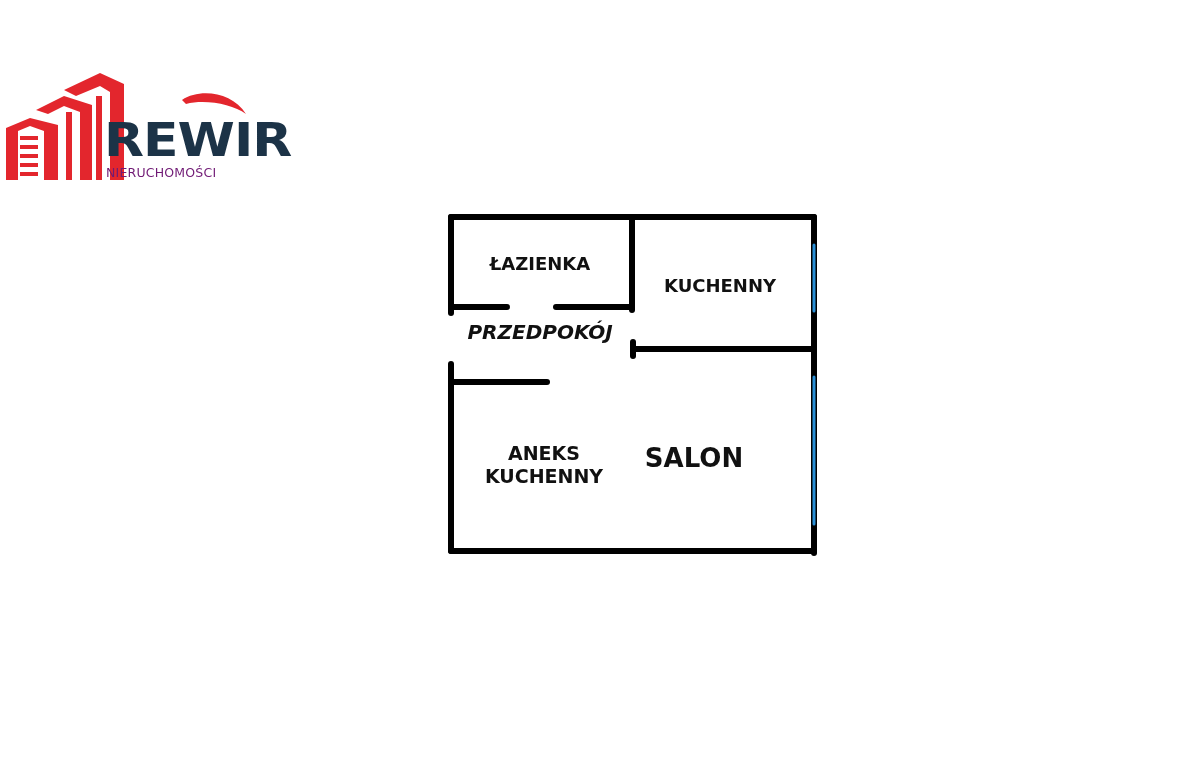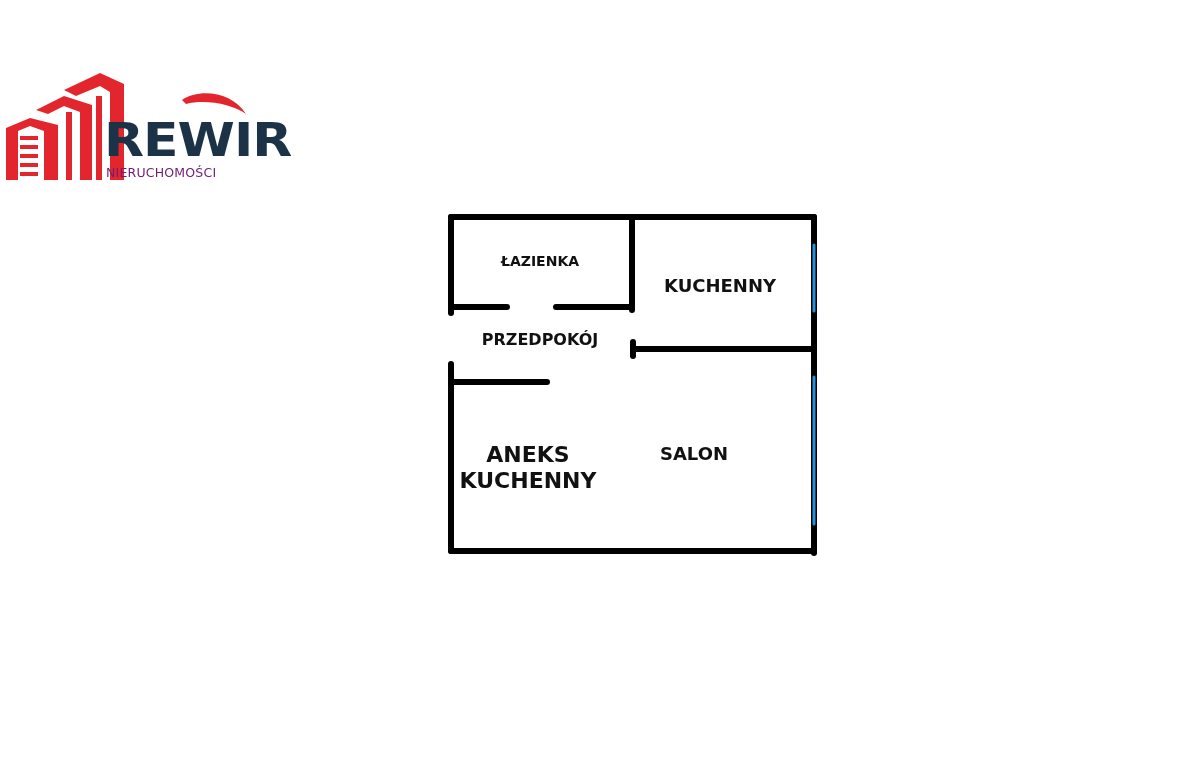--- a/index.html
+++ b/index.html
@@ -2,25 +2,25 @@
 <html><head>
   <meta charset="utf-8">
   <style>
     html, body { margin: 0; padding: 0; background: #ffffff; }
     body { width: 1200px; height: 771px; position: relative; overflow: hidden; font-family: "DejaVu Sans", sans-serif; }
     .logo { position: absolute; left: 0; top: 60px; width: 300px; height: 130px; }
     .logo-text-main { position: absolute; left: 104px; top: 117px; font-family: "DejaVu Sans", sans-serif; font-weight: bold; font-size: 52px; color: #1c3347; letter-spacing: -1px; line-height: 1; transform: scaleY(0.88); transform-origin: top left; }
     .logo-text-sub { position: absolute; left: 106px; top: 167px; font-family: "DejaVu Sans", sans-serif; font-size: 12.5px; color: #701a75; letter-spacing: 0.2px; line-height: 1; }
     .plan { position: absolute; left: 0; top: 0; width: 1200px; height: 771px; }
     .room-label { position: absolute; font-family: "DejaVu Sans", sans-serif; font-weight: bold; color: #111111; text-align: center; white-space: nowrap; line-height: 1.2; }
-    .lbl-lazienka { left: 440px; top: 253px; width: 200px; font-size: 14px; }
+    .lbl-lazienka { left: 440px; top: 253px; width: 200px; font-size: 18px; }
     .lbl-sypialnia { left: 620px; top: 275px; width: 200px; font-size: 18px; }
-    .lbl-przedpokoj { left: 440px; top: 330px; width: 200px; font-size: 16px; }
-    .lbl-aneks { left: 448px; top: 442px; width: 160px; font-size: 22px; }
-    .lbl-salon { left: 614px; top: 443px; width: 160px; font-size: 18px; }
+    .lbl-przedpokoj { left: 440px; top: 320px; width: 200px; font-size: 20px; font-style: italic; }
+    .lbl-aneks { left: 464px; top: 442px; width: 160px; font-size: 19px; }
+    .lbl-salon { left: 614px; top: 443px; width: 160px; font-size: 26px; }
   </style>
 </head>
 <body>
 
 <div class="logo">
   <svg width="300" height="130" viewBox="0 60 300 130">
 
     <path d="M182 100 C 200 88, 232 92, 246 114 C 232 104, 205 99, 186 104 Z" fill="#e3262d"></path>
 
     <path d="M64 90 L100 73 L124 84 L124 180 L110 180 L110 92 L100 86 L76 96 Z" fill="#e3262d"></path>

